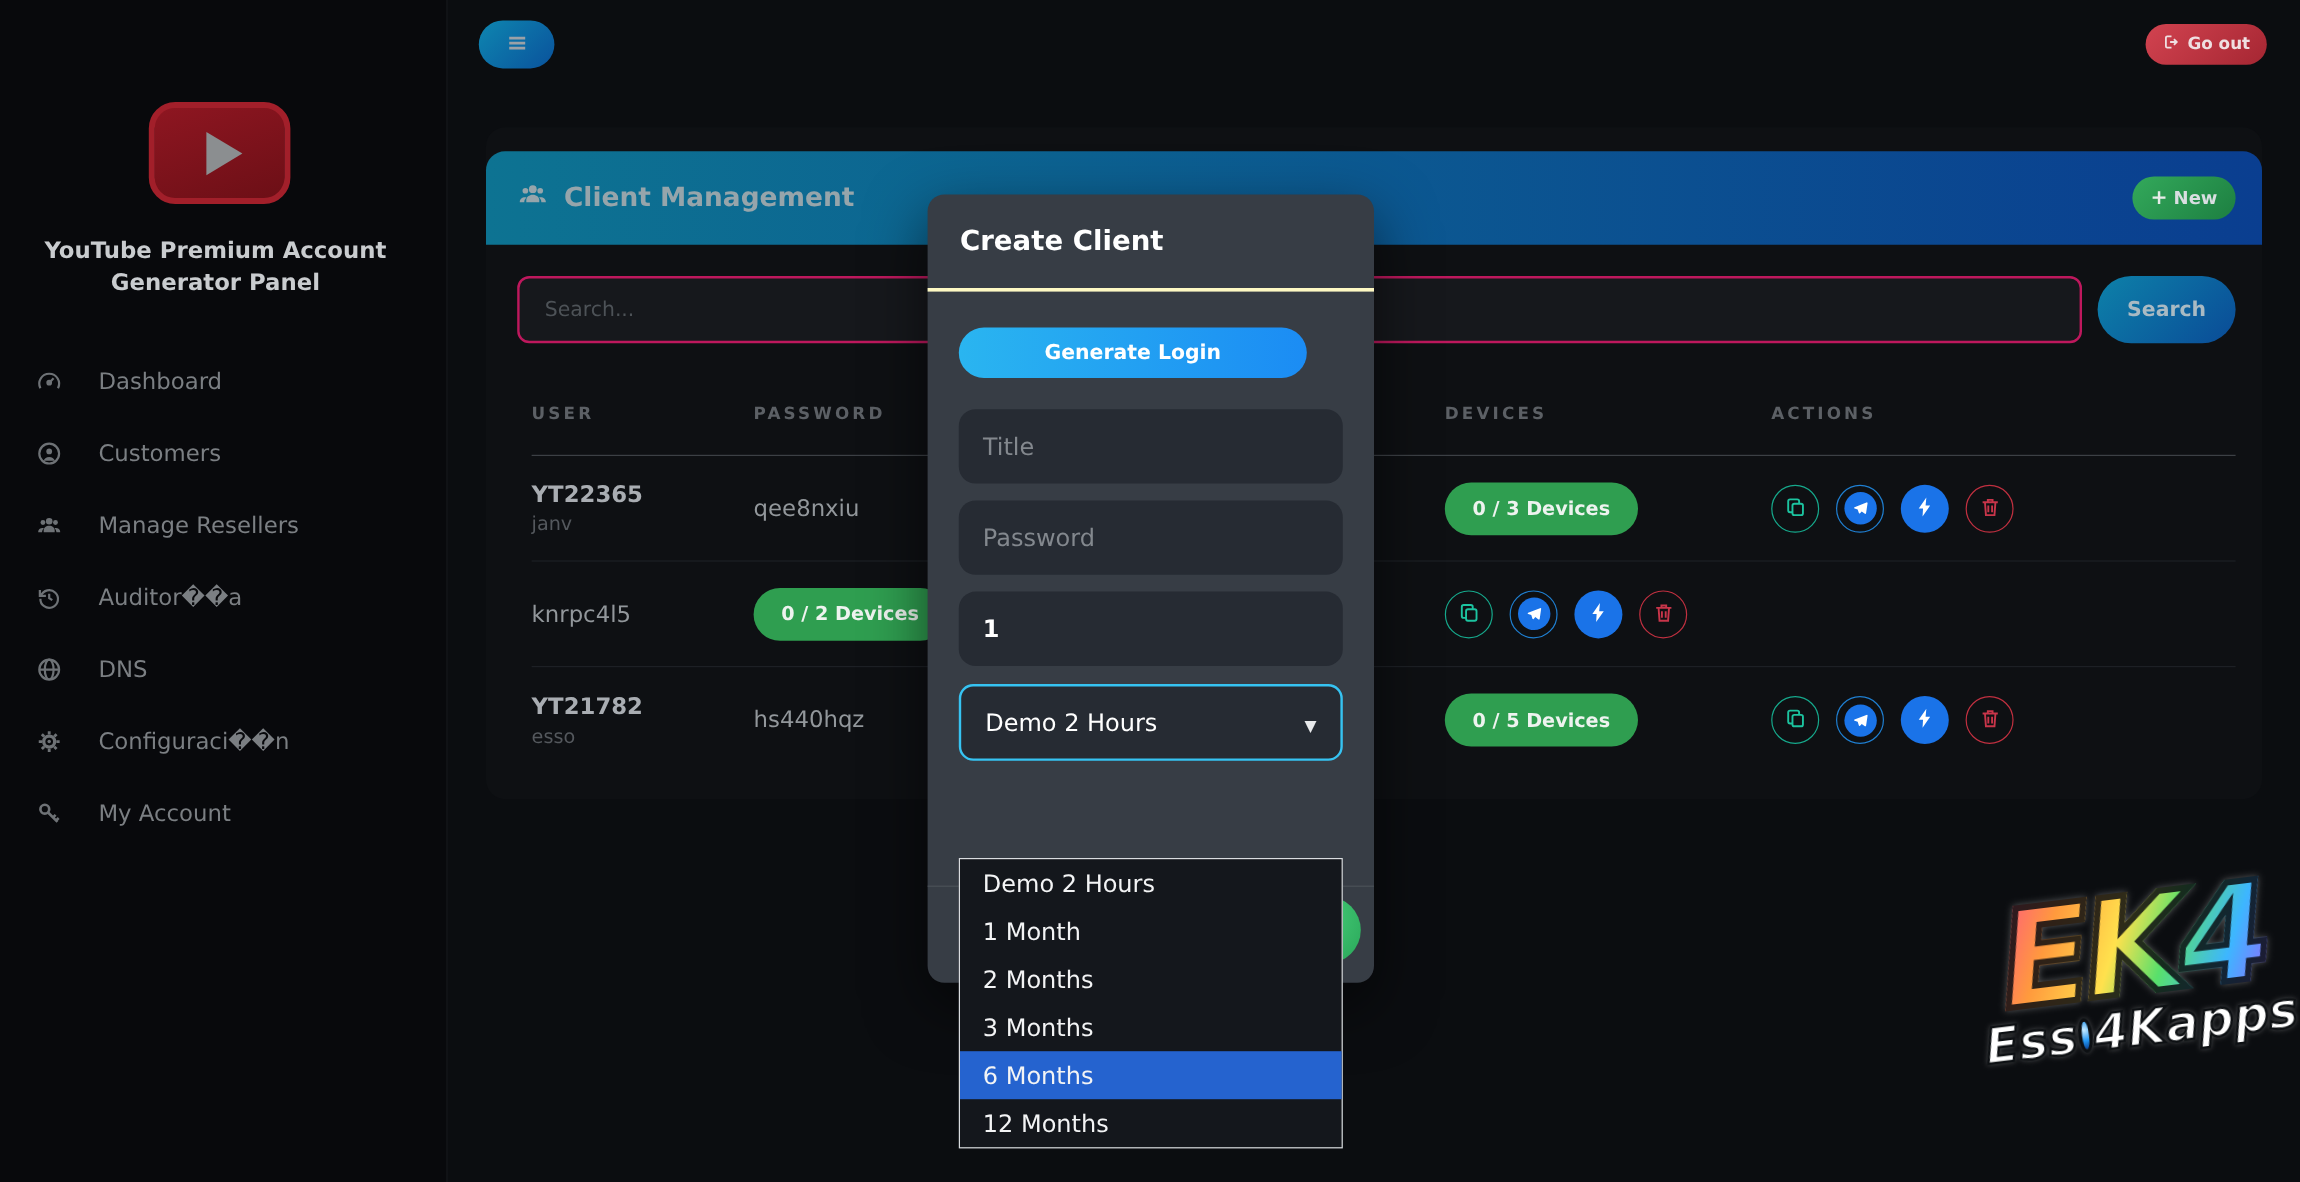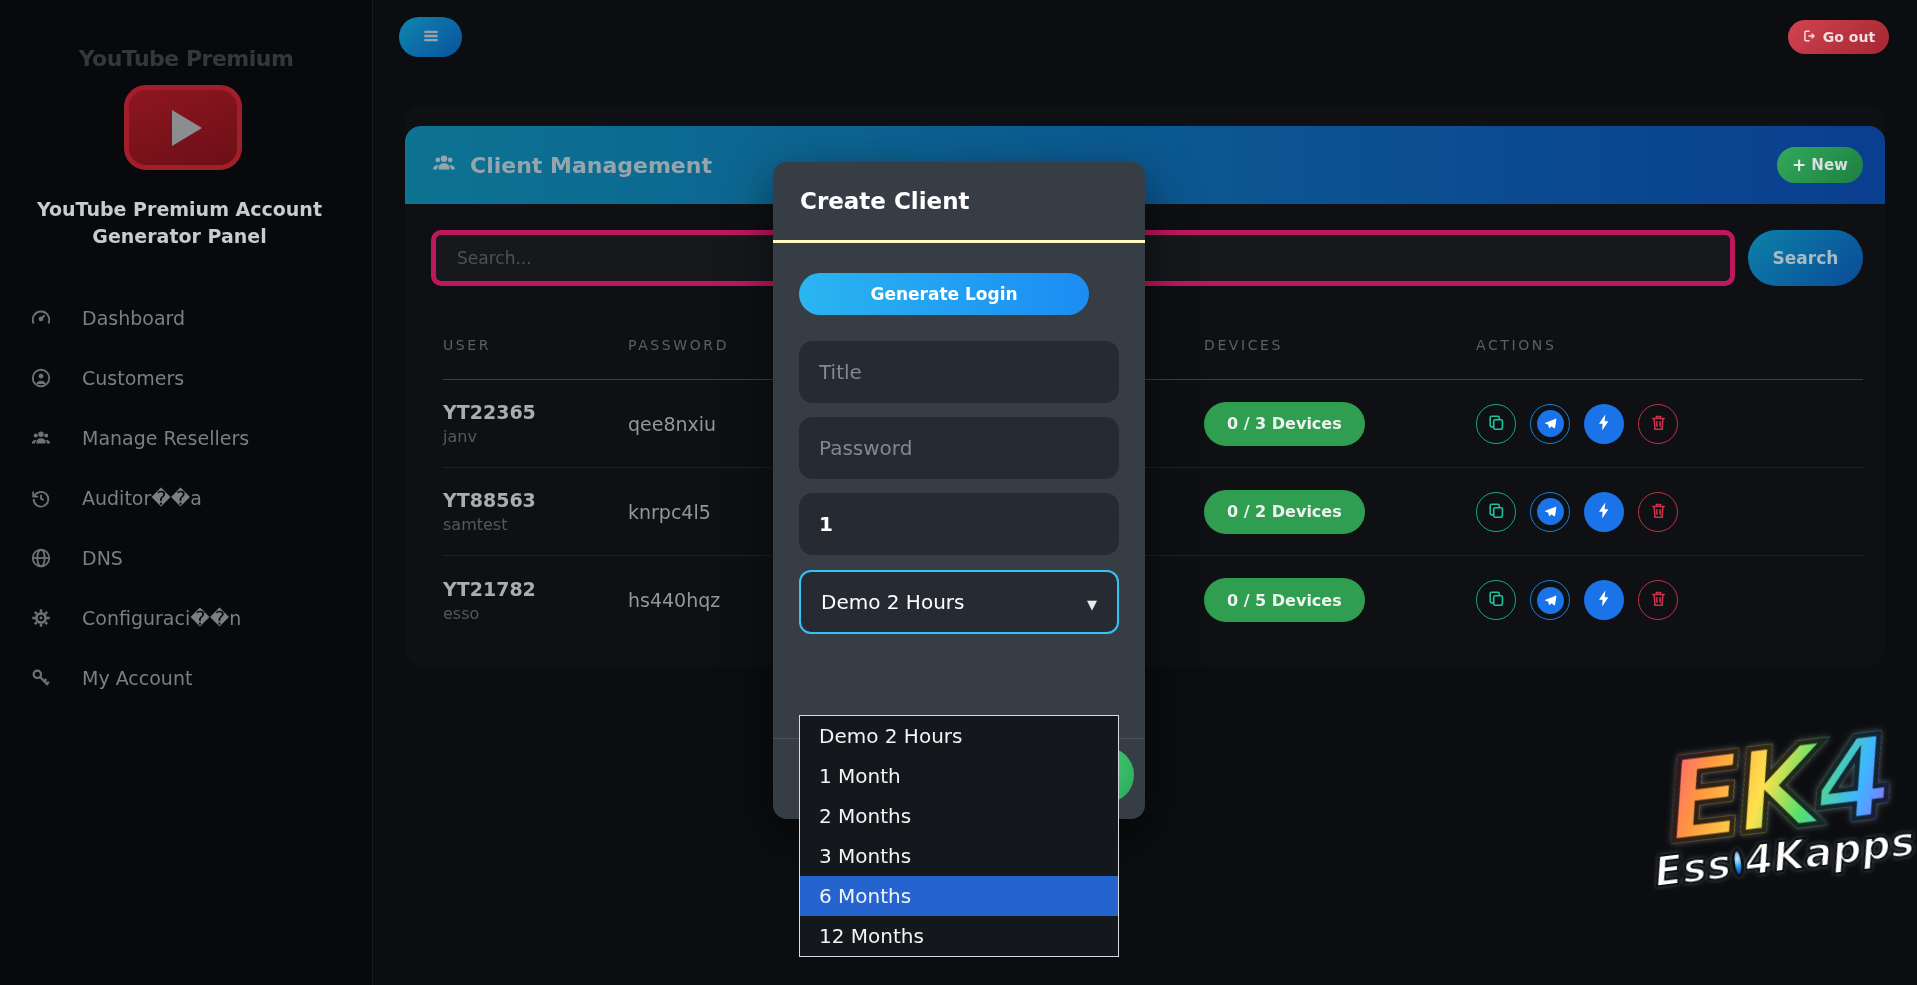--- a/index.html
+++ b/index.html
@@ -34,30 +34,30 @@
   .card-header{height:78px;border-radius:16px 16px 0 0;background:linear-gradient(90deg,#0d7392,#0a3e90);
                display:flex;align-items:center;padding:0 22px 0 26px;margin-top:20px;}
   .card-title{display:flex;align-items:center;gap:13px;color:#96a5ab;font-size:22px;font-weight:bold;}
   .card-title svg{width:26px;height:26px;}
   .new-btn{margin-left:auto;width:86px;height:36px;border-radius:18px;border:none;cursor:pointer;
            background:linear-gradient(135deg,#33a95b,#1d7f41);color:#d9dee1;font-size:15px;font-weight:bold;
            display:flex;align-items:center;justify-content:center;gap:5px;font-family:"DejaVu Sans",sans-serif;}
   .plus{font-size:17px;font-weight:bold;color:#e7ebe8;line-height:1;}
 
   .search-row{display:flex;align-items:center;padding:26px 22px 0 26px;gap:13px;}
-  .search-input{flex:1;height:56px;background:#16181c;border:5px solid #be185d;border-radius:10px;padding:0 21px;
+  .search-input{flex:1;height:56px;background:#16181c;border:2px solid #be185d;border-radius:10px;padding:0 21px;
                 color:#ced2d6;font-size:17px;font-family:"DejaVu Sans",sans-serif;outline:none;}
   .search-input::placeholder{color:#4d5257;}
   .search-btn{width:115px;height:56px;border-radius:28px;border:none;cursor:pointer;
               background:linear-gradient(135deg,#0d81a9,#0a4b97);color:#a9bac3;font-size:17px;font-weight:bold;
               font-family:"DejaVu Sans",sans-serif;}
 
   .table{margin:24px 22px 0 26px;padding-left:12px;}
   .thead,.trow{display:grid;grid-template-columns:185px 576px 272px 1fr;align-items:center;}
-  .thead{height:70px;border-bottom:1px solid #3c4045;color:#5c6065;font-size:14px;font-weight:normal;letter-spacing:2.6px;}
+  .thead{height:70px;border-bottom:1px solid #3c4045;color:#5c6065;font-size:14px;font-weight:bold;letter-spacing:2.6px;}
   .trow{height:88px;border-bottom:1px solid #1d2025;}
   .trow:last-child{border-bottom:none;}
   .ucell .u{color:#a9adb2;font-size:19px;font-weight:bold;}
   .ucell .a{color:#54585d;font-size:16px;margin-top:4px;}
   .pcell{color:#92979b;font-size:19px;}
   .badge{display:inline-flex;align-items:center;justify-content:center;height:44px;padding:0 23px;border-radius:22px;
          background:#2f9e50;color:#eef3ef;font-size:16px;font-weight:bold;}
   .acell{display:flex;gap:14px;align-items:center;}
   .act{width:40px;height:40px;border-radius:50%;display:flex;align-items:center;justify-content:center;
        background:transparent;cursor:pointer;border:none;padding:0;}
@@ -107,21 +107,20 @@
              filter:drop-shadow(0 0 2px rgba(255,255,255,.25));}
   .brand-o{width:29px;height:29px;border-radius:50%;border:3px solid #0d1013;display:inline-block;
            background:radial-gradient(circle at 35% 30%,#c9ecff,#2196f3 55%,#0b3f8f);}
 </style>
 </head>
 <body>
 
 <div class="stage">
 
   <aside class="sidebar">
-    <div class="watermark">YouTube Premium</div>
     <div class="yt-logo">
       <div class="play"></div>
     </div>
     <div class="panel-title">YouTube Premium Account Generator Panel</div>
     <nav class="nav">
       <div class="nav-item">
         <span class="nicon">
           <svg viewBox="0 0 24 24" fill="none" stroke="currentColor" stroke-width="2">
               <path d="M4 18a9 9 0 1 1 16 0"></path>
               <path d="M12 13l4-4"></path>
@@ -276,24 +275,20 @@
             </button>
           <button class="act del">
               <span><svg viewBox="0 0 24 24" fill="none" stroke="currentColor" stroke-width="2">
                   <path d="M4 7h16M9.5 7V4.5h5V7M6.5 7l1 13.5h9l1-13.5M10 10.5v7M14 10.5v7"></path>
                 </svg></span>
             </button>
         </div>
       </div>
 
       <div class="trow">
-        <div class="ucell">
-          <div class="u">YT88563</div>
-          <div class="a">samtest</div>
-        </div>
         <div class="pcell">knrpc4l5</div>
         <div>
           <span class="badge">0 / 2 Devices</span>
         </div>
         <div class="acell">
           <button class="act copy">
               <span><svg viewBox="0 0 24 24" fill="none" stroke="currentColor" stroke-width="2">
                   <rect x="8.5" y="8.5" width="11" height="12" rx="2"></rect>
                   <path d="M15.5 8.5V6a2 2 0 0 0-2-2H6a2 2 0 0 0-2 2v9.5a2 2 0 0 0 2 2h2.5"></path>
                 </svg></span>

